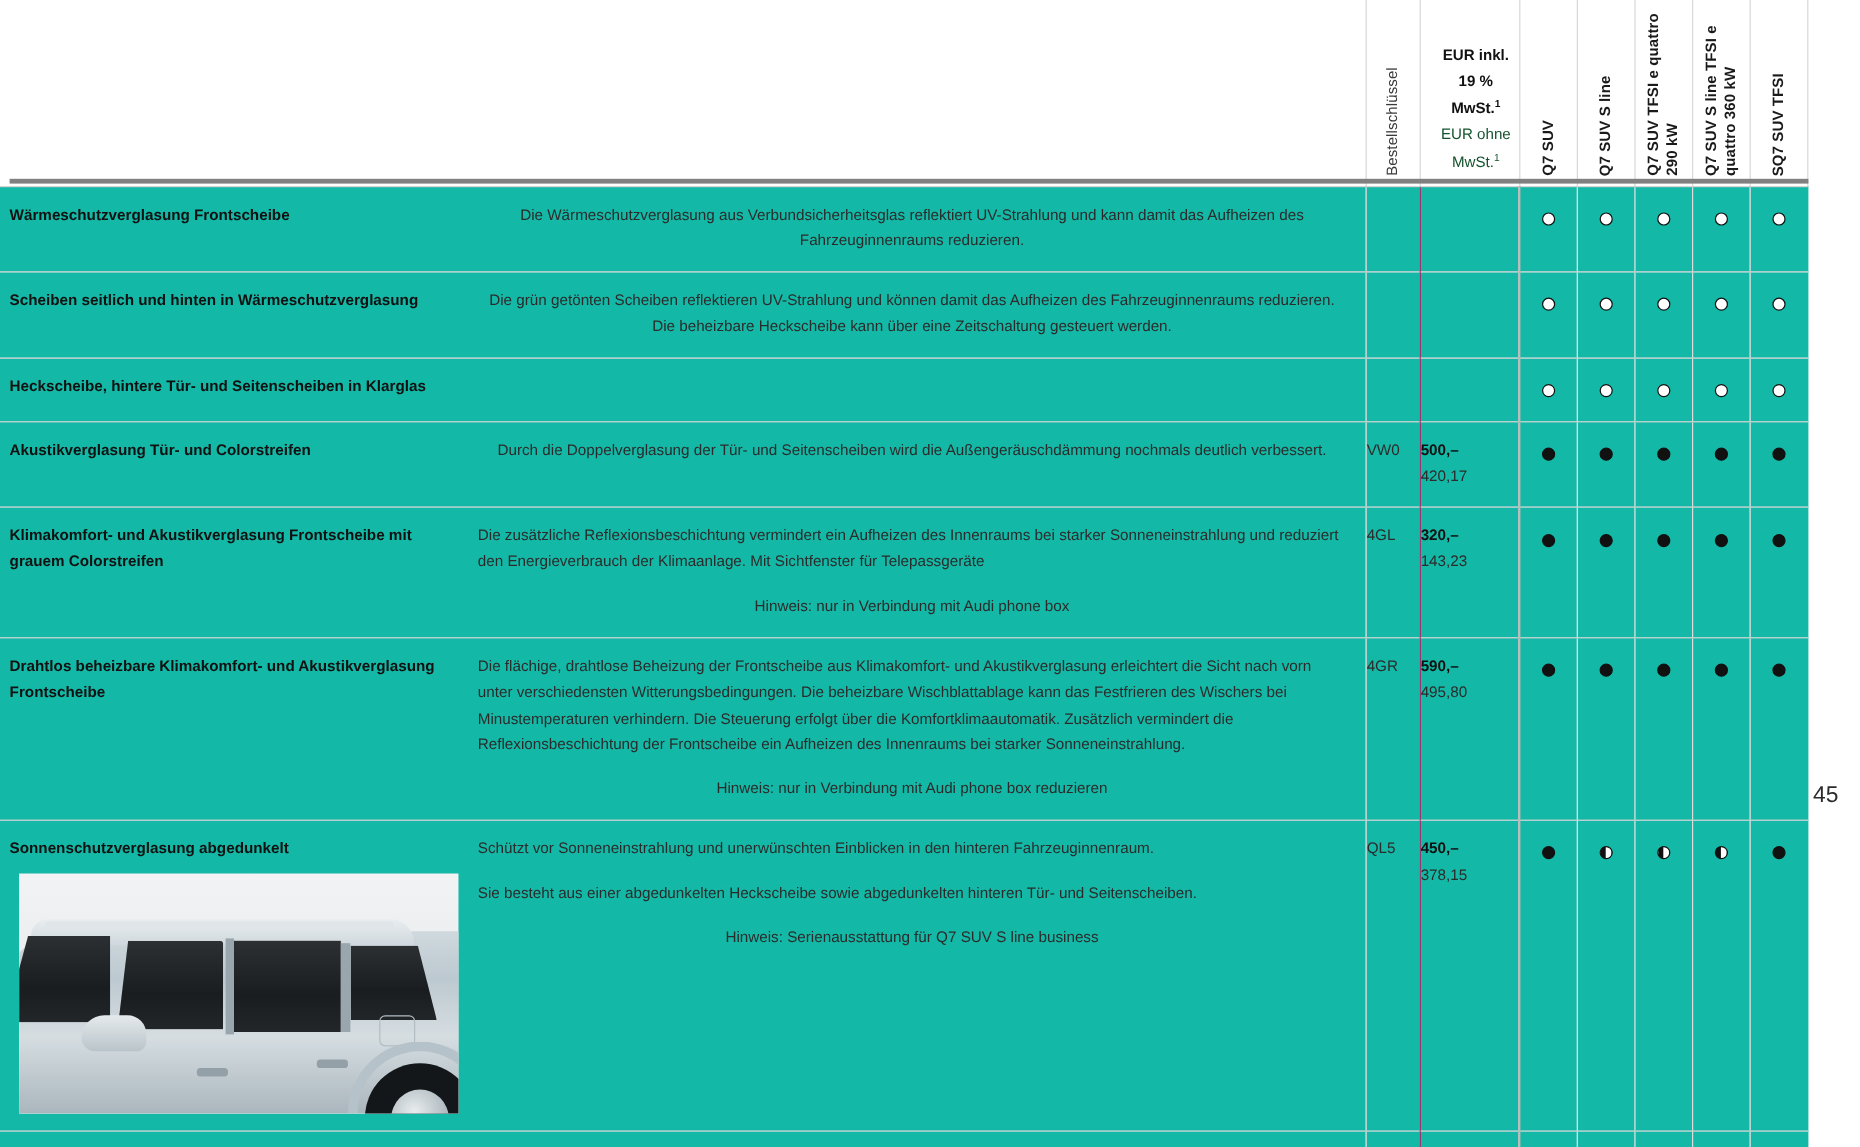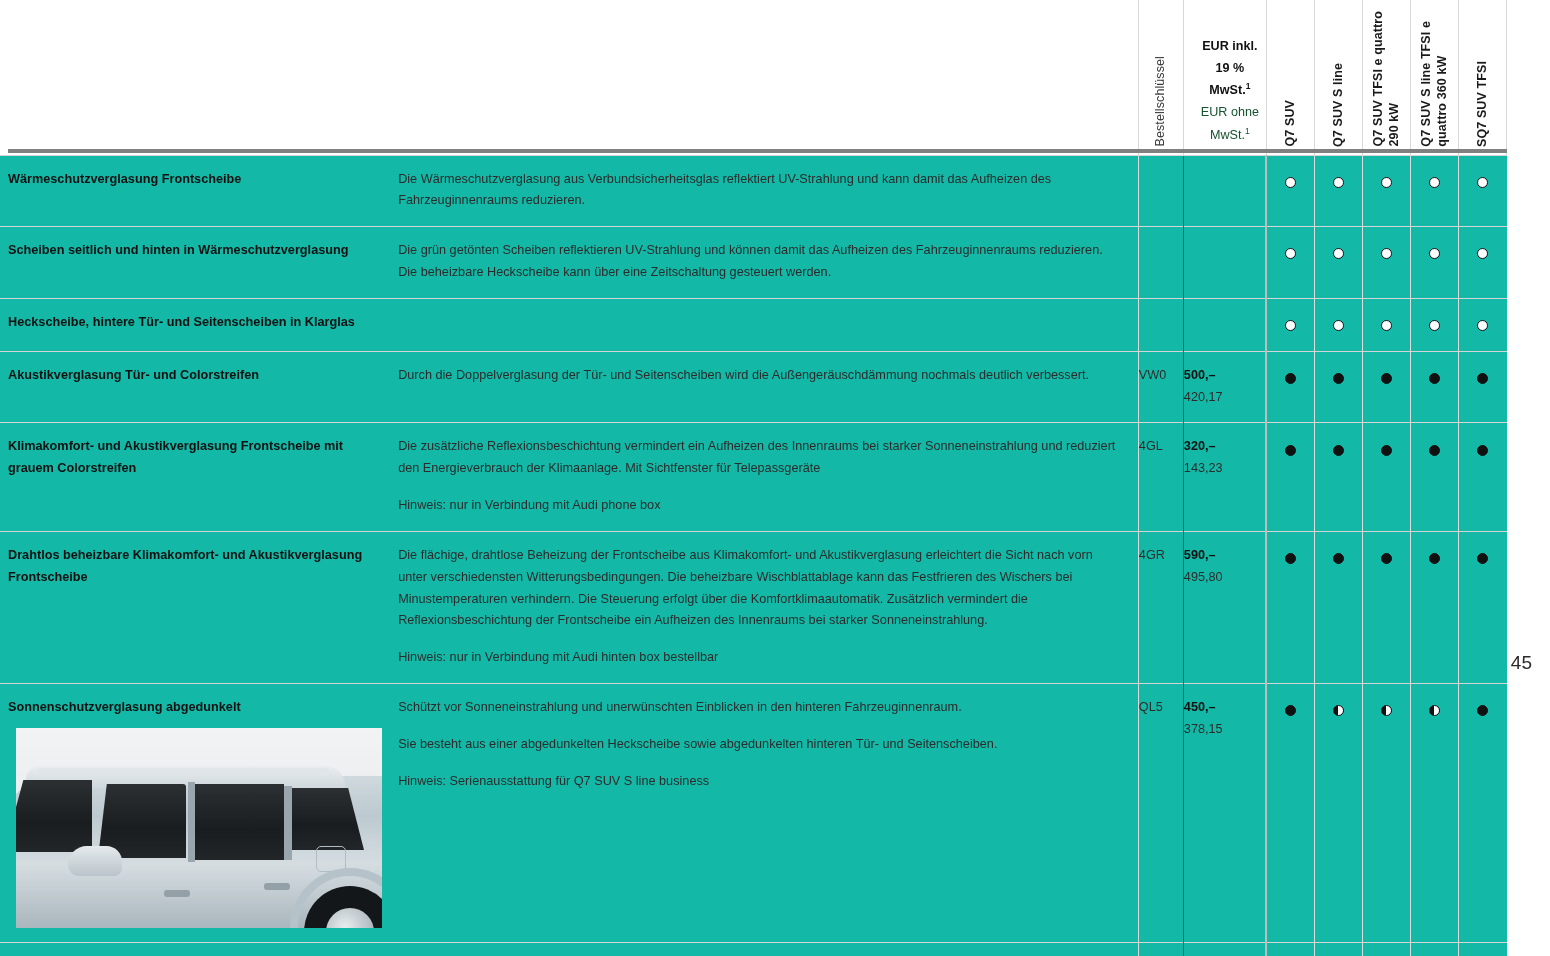--- a/index.html
+++ b/index.html
@@ -127,21 +127,21 @@
   }
   tbody td.desc {
     padding-left: 8px;
     padding-right: 16px;
     border-left: none;
     border-right: 1px solid #dadada;
     color: #2b2b2b;
     font-weight: 400;
   }
   tbody td.desc p { margin: 0 0 15px 0; }
-  tbody td.desc p:last-child { margin-bottom: 0; }
+  tbody td.desc p:last-child { margin-bottom: 0; text-align: center; }
   tbody td.key {
     color: #2b2b2b;
     font-weight: 400;
     border-left: none;
     border-right: 1px solid #be185d;
   }
   tbody td.price {
     text-align: left;
     padding-right: 14px;
     border-left: none;
@@ -429,21 +429,21 @@
           <td class="var"><span class="mark standard"></span></td>
           <td class="var"><span class="mark standard"></span></td>
           <td class="var last"><span class="mark standard"></span></td>
         </tr>
         <tr>
           <td class="name">
             <div>Drahtlos beheizbare Klimakomfort- und Akustikverglasung Frontscheibe</div>
           </td>
           <td class="desc">
             <p>Die flächige, drahtlose Beheizung der Frontscheibe aus Klimakomfort- und Akustikverglasung erleichtert die Sicht nach vorn unter verschiedensten Witterungsbedingungen. Die beheizbare Wischblattablage kann das Festfrieren des Wischers bei Minustemperaturen verhindern. Die Steuerung erfolgt über die Komfortklimaautomatik. Zusätzlich vermindert die Reflexionsbeschichtung der Frontscheibe ein Aufheizen des Innenraums bei starker Sonneneinstrahlung.</p>
-            <p>Hinweis: nur in Verbindung mit Audi hinten box bestellbar</p>
+            <p>Hinweis: nur in Verbindung mit Audi phone box reduzieren</p>
           </td>
           <td class="key">4GR</td>
           <td class="price">
             <span class="gross">590,–</span>
             <span class="net">495,80</span>
           </td>
           <td class="var"><span class="mark standard"></span></td>
           <td class="var"><span class="mark standard"></span></td>
           <td class="var"><span class="mark standard"></span></td>
           <td class="var"><span class="mark standard"></span></td>

